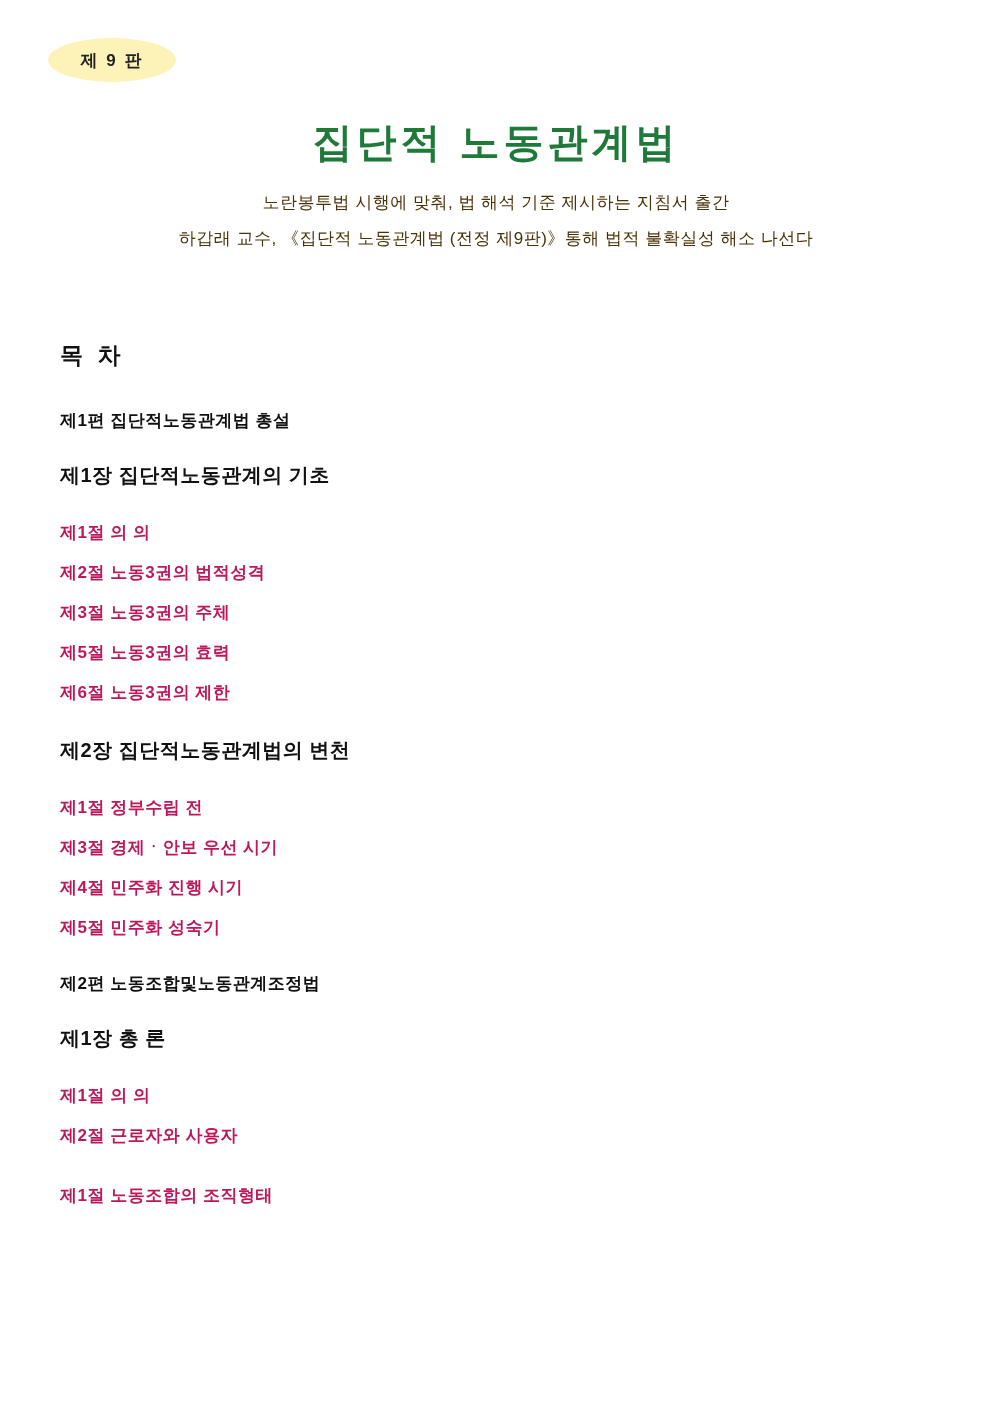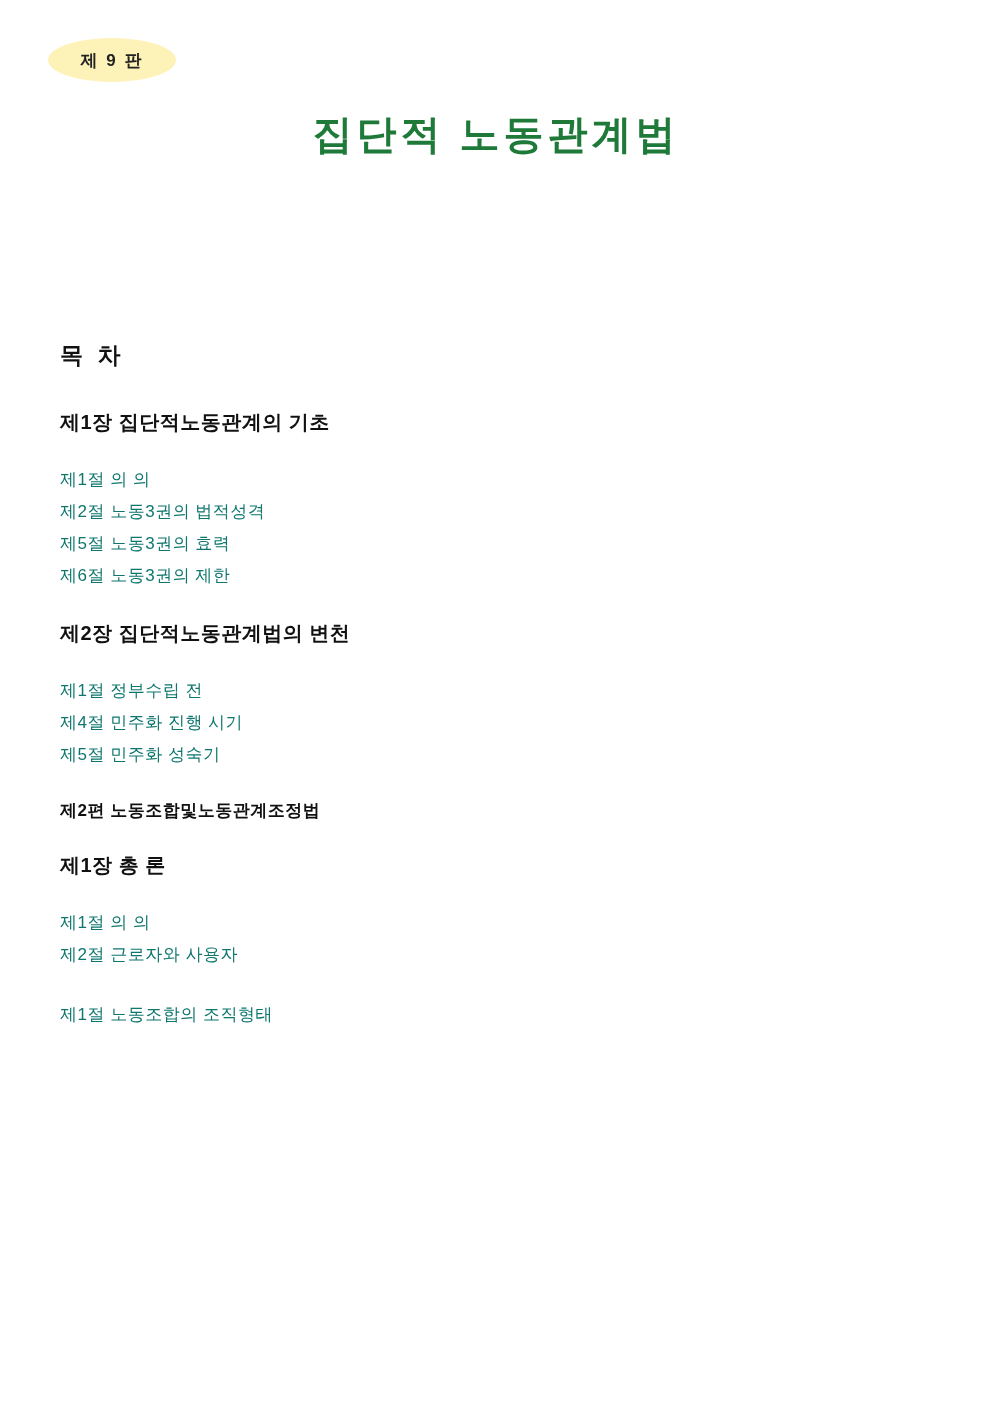--- a/index.html
+++ b/index.html
@@ -40,21 +40,21 @@
     font-size: 17px;
     font-weight: 700;
     color: #222;
   }
 
   
   .title {
     position: absolute;
     left: 0;
     right: 0;
-    top: 80px;
+    top: 88px;
     text-align: center;
     font-size: 40px;
     font-weight: 700;
     letter-spacing: 4px;
     color: #1f7a3a;
   }
 
   
   .subhead {
     position: absolute;
@@ -94,51 +94,59 @@
     font-weight: 700;
     letter-spacing: 0.5px;
     color: #111;
     margin: 0 0 28px 0;
   }
   .toc-section-group {
     margin: 0 0 28px 0;
   }
   .toc-section {
     font-size: 17px;
-    font-weight: 400;
+    font-weight: 700;
     letter-spacing: 0.5px;
-    color: #0f766e;
+    color: #be185d;
     line-height: 32px;
+    margin-top: 8px;
   }
 </style>
 </head>
 <body>
 
 <div class="page">
 
   <div class="badge">
     <span>제 9 판</span>
   </div>
 
   <h1 class="title">집단적 노동관계법</h1>
 
+  <div class="subhead">
+    <div class="line1">노란봉투법 시행에 맞춰, 법 해석 기준 제시하는 지침서 출간</div>
+    <div class="line2">하갑래 교수, 《집단적 노동관계법 (전정 제9판)》통해 법적 불확실성 해소 나선다</div>
+  </div>
 
   <div class="toc">
     <div class="toc-heading">목 차</div>
     <div id="toc-body">
+        <div class="toc-part">제1편 집단적노동관계법 총설</div>
         <div class="toc-chapter">제1장 집단적노동관계의 기초</div>
         <div class="toc-section-group">
           <div class="toc-section">제1절 의 의</div>
           <div class="toc-section">제2절 노동3권의 법적성격</div>
+          <div class="toc-section">제3절 노동3권의 주체</div>
           <div class="toc-section">제5절 노동3권의 효력</div>
           <div class="toc-section">제6절 노동3권의 제한</div>
         </div>
         <div class="toc-chapter">제2장 집단적노동관계법의 변천</div>
         <div class="toc-section-group">
           <div class="toc-section">제1절 정부수립 전</div>
+          <div class="toc-section">제3절 경제ㆍ안보 우선 시기</div>
           <div class="toc-section">제4절 민주화 진행 시기</div>
           <div class="toc-section">제5절 민주화 성숙기</div>
         </div>
         <div class="toc-part">제2편 노동조합및노동관계조정법</div>
         <div class="toc-chapter">제1장 총 론</div>
         <div class="toc-section-group">
           <div class="toc-section">제1절 의 의</div>
           <div class="toc-section">제2절 근로자와 사용자</div>
         </div>
         <div class="toc-section-group">

